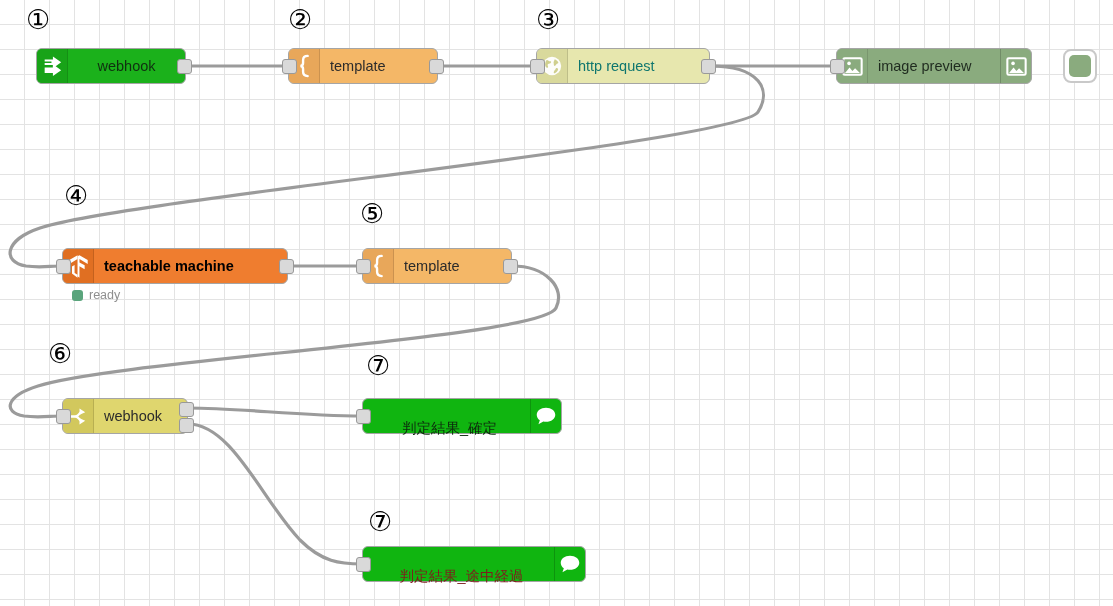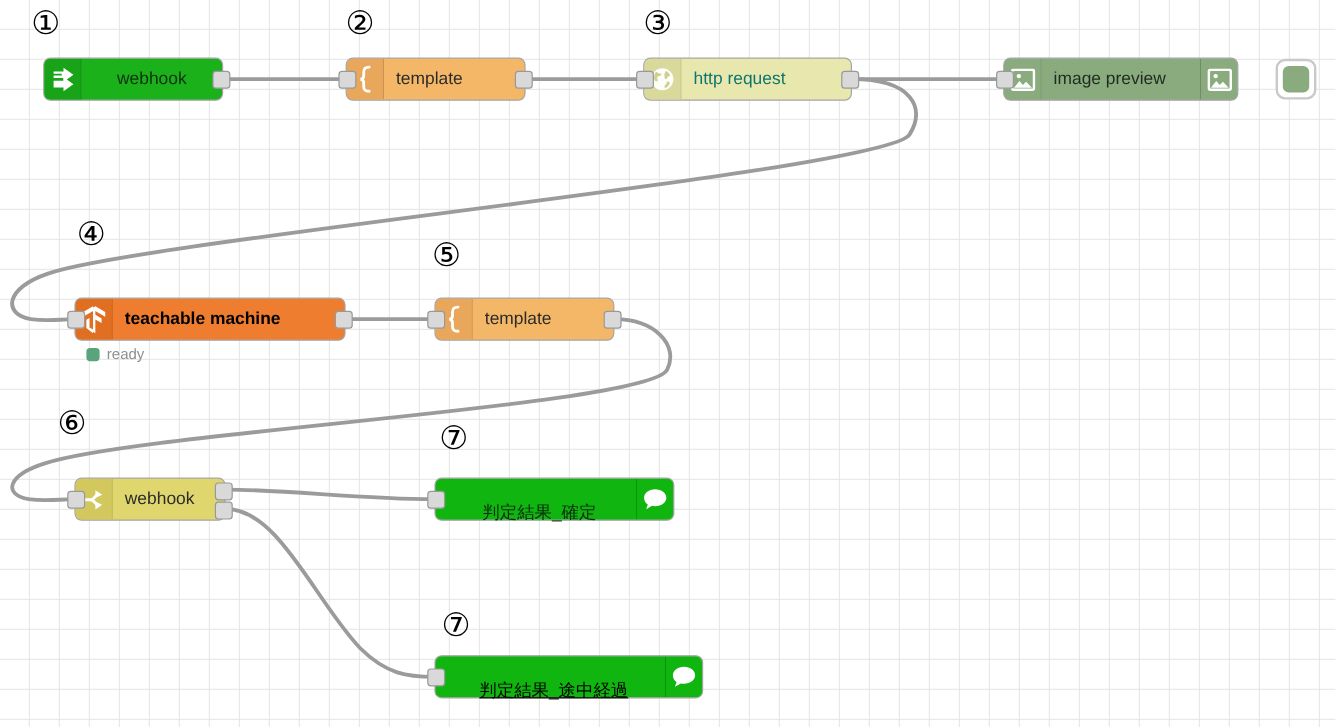--- a/index.html
+++ b/index.html
@@ -258,21 +258,21 @@
       <div class="node" style="left: 362px; top: 398px; width: 200px; background: rgb(16, 181, 16);">
         <div class="node-label center right-icon" style="color: rgb(13, 42, 13);">判定結果_確定</div>
         <div class="node-right-icon">
           <svg width="22" height="20" viewBox="0 0 24 22">
             <path fill="#ffffff" d="M12 1.8c5.8 0 10.2 3.4 10.2 7.8 0 4.4-4.4 7.8-10.2 7.8-1 0-2-.1-2.9-.3l-5.4 3 1.5-4.3C2.9 14.4 1.8 11.9 1.8 9.6c0-4.4 4.4-7.8 10.2-7.8z"></path>
           </svg>
         </div>
         <div class="port in"></div>
       </div>
       <div class="node" style="left: 362px; top: 546px; width: 224px; background: rgb(16, 181, 16);">
-        <div class="node-label center right-icon" style="color: #000000; text-decoration: underline;">判定結果_途中経過</div>
+        <div class="node-label center right-icon" style="color: #7f1d1d;">判定結果_途中経過</div>
         <div class="node-right-icon">
           <svg width="22" height="20" viewBox="0 0 24 22">
             <path fill="#ffffff" d="M12 1.8c5.8 0 10.2 3.4 10.2 7.8 0 4.4-4.4 7.8-10.2 7.8-1 0-2-.1-2.9-.3l-5.4 3 1.5-4.3C2.9 14.4 1.8 11.9 1.8 9.6c0-4.4 4.4-7.8 10.2-7.8z"></path>
           </svg>
         </div>
         <div class="port in"></div>
       </div>
       <div class="marker" style="left: 26px; top: 6px;">①</div>
       <div class="marker" style="left: 288px; top: 6px;">②</div>
       <div class="marker" style="left: 536px; top: 6px;">③</div>

